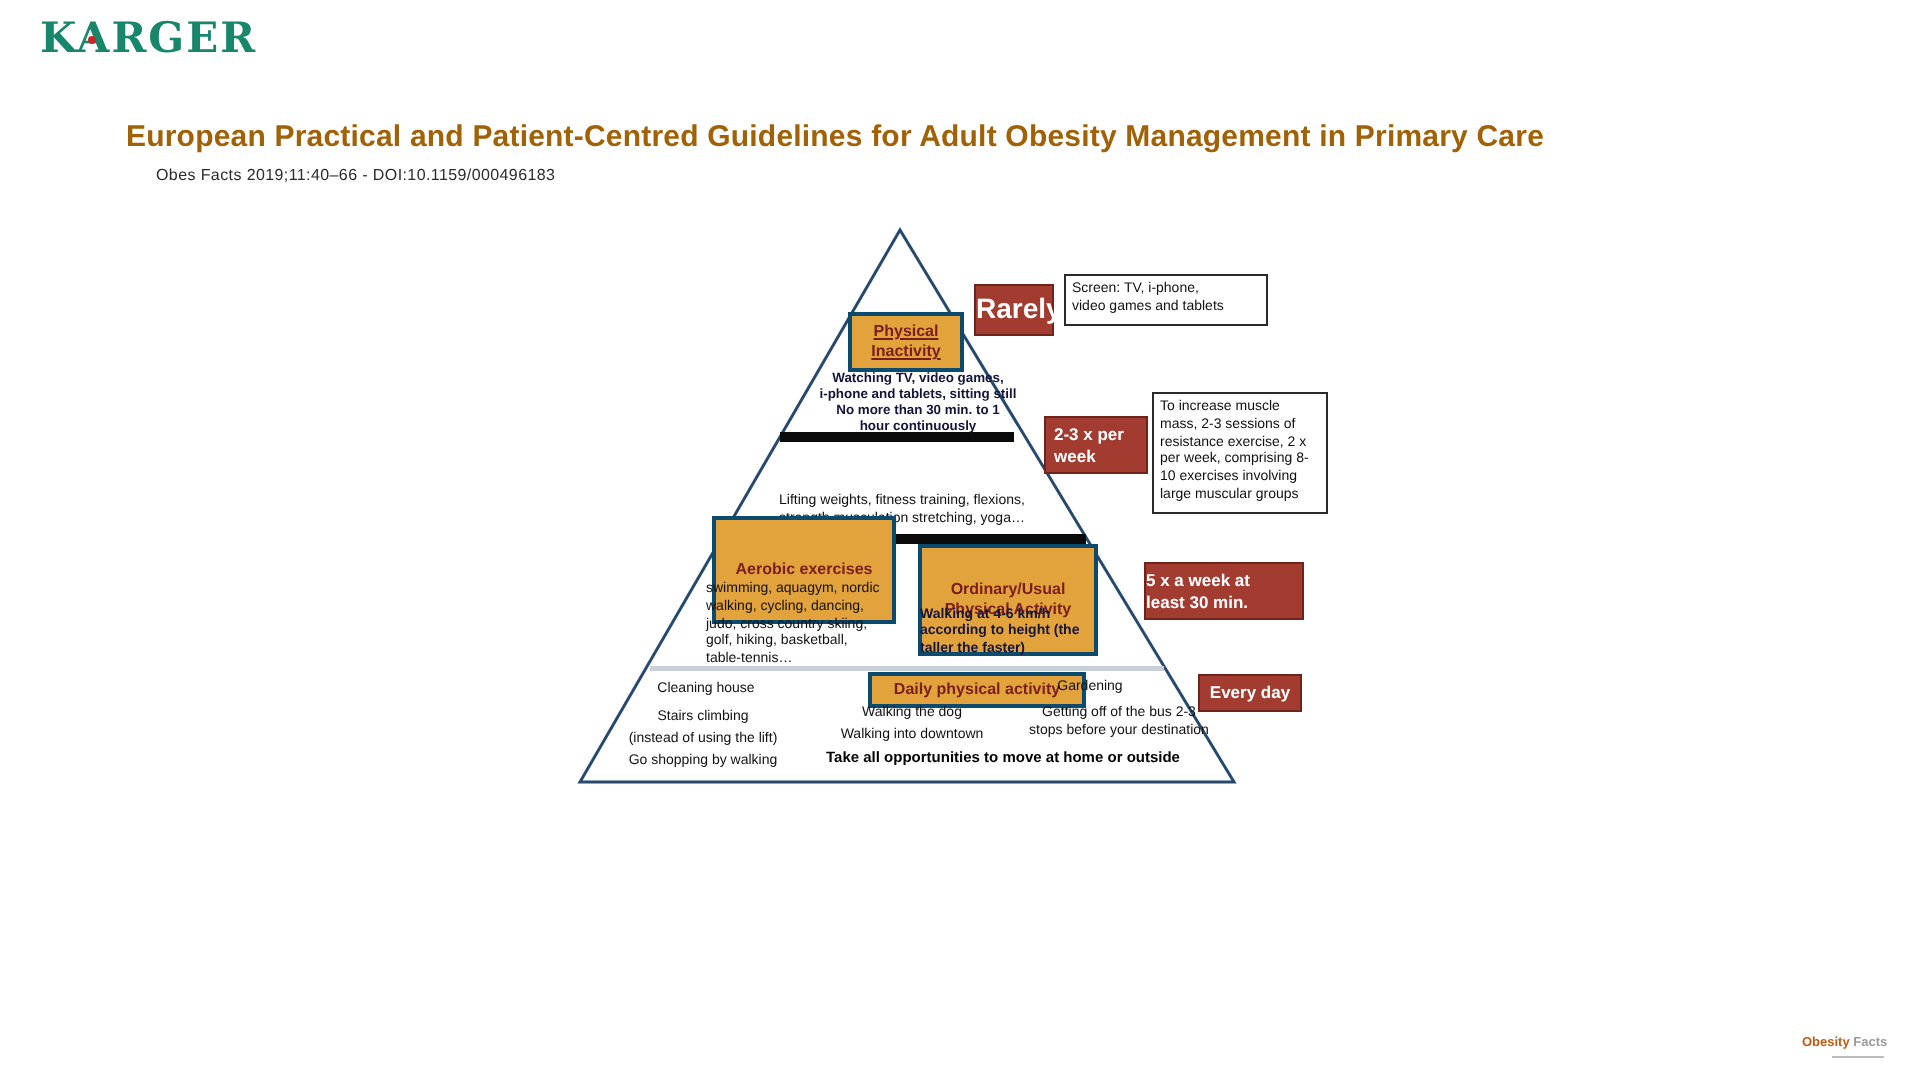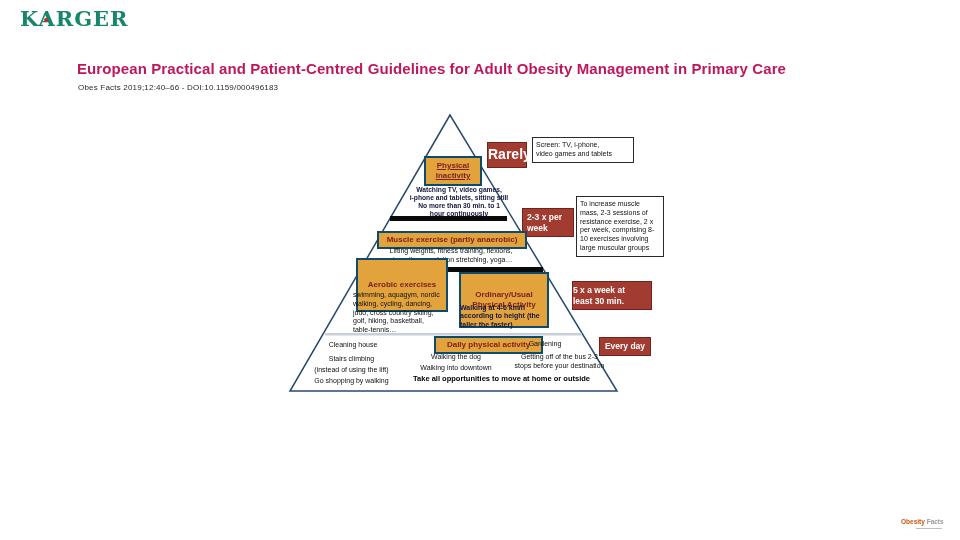--- a/index.html
+++ b/index.html
@@ -7,22 +7,22 @@
     position:relative; width:960px; height:540px; background:#ffffff;
     font-family:"Liberation Sans", sans-serif; overflow:hidden; margin:0 auto;
   }
   .abs { position:absolute; }
 
   
   .karger-logo { left:20px; top:6px; font-family:"DejaVu Serif", serif;
     font-weight:bold; font-size:21px; letter-spacing:1px; color:#17866B; }
   .karger-dot { left:24px; top:12px; width:4px; height:4px; border-radius:50%;
     background:#C62828; }
-  .page-title { left:77px; top:60px; width:800px; font-size:15px; font-weight:bold;
-    color:#be185d; letter-spacing:0.1px; }
+  .page-title { left:63px; top:60px; width:800px; font-size:15px; font-weight:bold;
+    color:#a16207; letter-spacing:0.1px; }
   .citation { left:78px; top:83px; font-size:8px; color:#2b2b2b; letter-spacing:0.2px; }
 
   
   .pre { white-space:pre-line; }
   .orange-box { background:#E2A33D; border:2px solid #0c4a6e; color:#7B1D1D;
     font-weight:bold; text-align:center; line-height:1.25; }
   .red-box { background:#A23B30; border:1px solid #6e241c; color:#ffffff;
     font-weight:bold; line-height:1.25; }
   .note-box { background:#ffffff; border:1px solid #2a2a2a; color:#101010;
     line-height:1.25; }
@@ -39,21 +39,21 @@
 </head>
 <body>
 
 <div class="slide">
 
   <div class="abs karger-logo">
     <span>KARGER</span>
     <span class="abs karger-dot"></span>
   </div>
   <div class="abs page-title">European Practical and Patient-Centred Guidelines for Adult Obesity Management in Primary Care</div>
-  <div class="abs citation">Obes Facts 2019;12:40–66  -  DOI:10.1159/000496183</div>
+  <div class="abs citation">Obes Facts 2019;11:40–66  -  DOI:10.1159/000496183</div>
 
   <svg class="abs" style="left:280px; top:110px;" width="348" height="288" viewBox="0 0 348 288">
     <polygon points="170,5 10,281 337,281" fill="none" stroke="#27496D" stroke-width="1.5"></polygon>
     <rect x="110" y="106" width="117" height="5" fill="#0a0a0a"></rect>
     <rect x="83" y="157" width="180" height="5" fill="#0a0a0a"></rect>
     <rect x="45" y="223" width="257" height="2.5" fill="#C9CFD8"></rect>
   </svg>
 
   <div class="abs orange-box pre" style="left:424px; top:156px; width:52px; padding:3px 1px; font-size:8px; text-decoration:underline;">Physical
 Inactivity</div>
@@ -66,21 +66,20 @@
 video games and tablets</div>
 
   <div class="abs red-box pre" style="left:522px; top:208px; width:42px; padding:3px 4px; font-size:8.5px;">2-3 x per
 week</div>
   <div class="abs note-box pre" style="left:576px; top:196px; width:80px; padding:3px 3px; font-size:7px;">To increase muscle
 mass, 2-3 sessions of
 resistance exercise, 2 x
 per week, comprising 8-
 10 exercises involving
 large muscular groups</div>
-  <div class="abs orange-box" style="left:377px; top:231px; width:146px; padding:2px 0; font-size:8px;">Muscle exercise (partly anaerobic)</div>
   <div class="abs desc pre" style="left:372px; top:247px; width:158px; font-size:7px; text-align:center;">Lifting weights, fitness training, flexions,
 strength musculation stretching, yoga…</div>
 
   <div class="abs orange-box" style="left:356px; top:258px; width:88px; padding:20px 0; font-size:8px;">Aerobic exercises</div>
   <div class="abs desc pre" style="left:353px; top:291px; width:100px; font-size:7px; text-align:left;">swimming, aquagym, nordic
 walking, cycling, dancing,
 judo, cross country skiing,
 golf, hiking, basketball,
 table-tennis…</div>
   <div class="abs orange-box pre" style="left:459px; top:272px; width:86px; padding:16px 0; font-size:8px;">Ordinary/Usual

